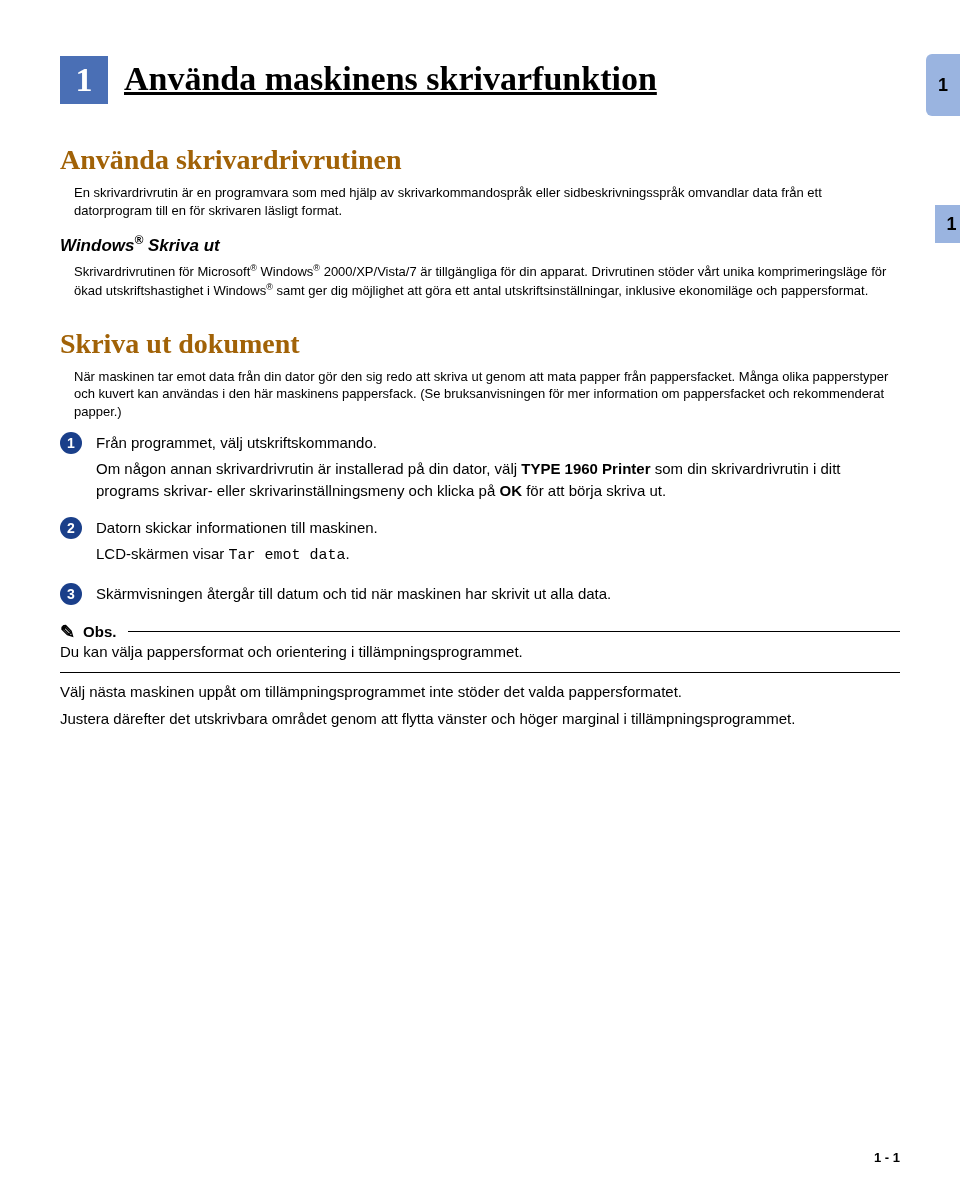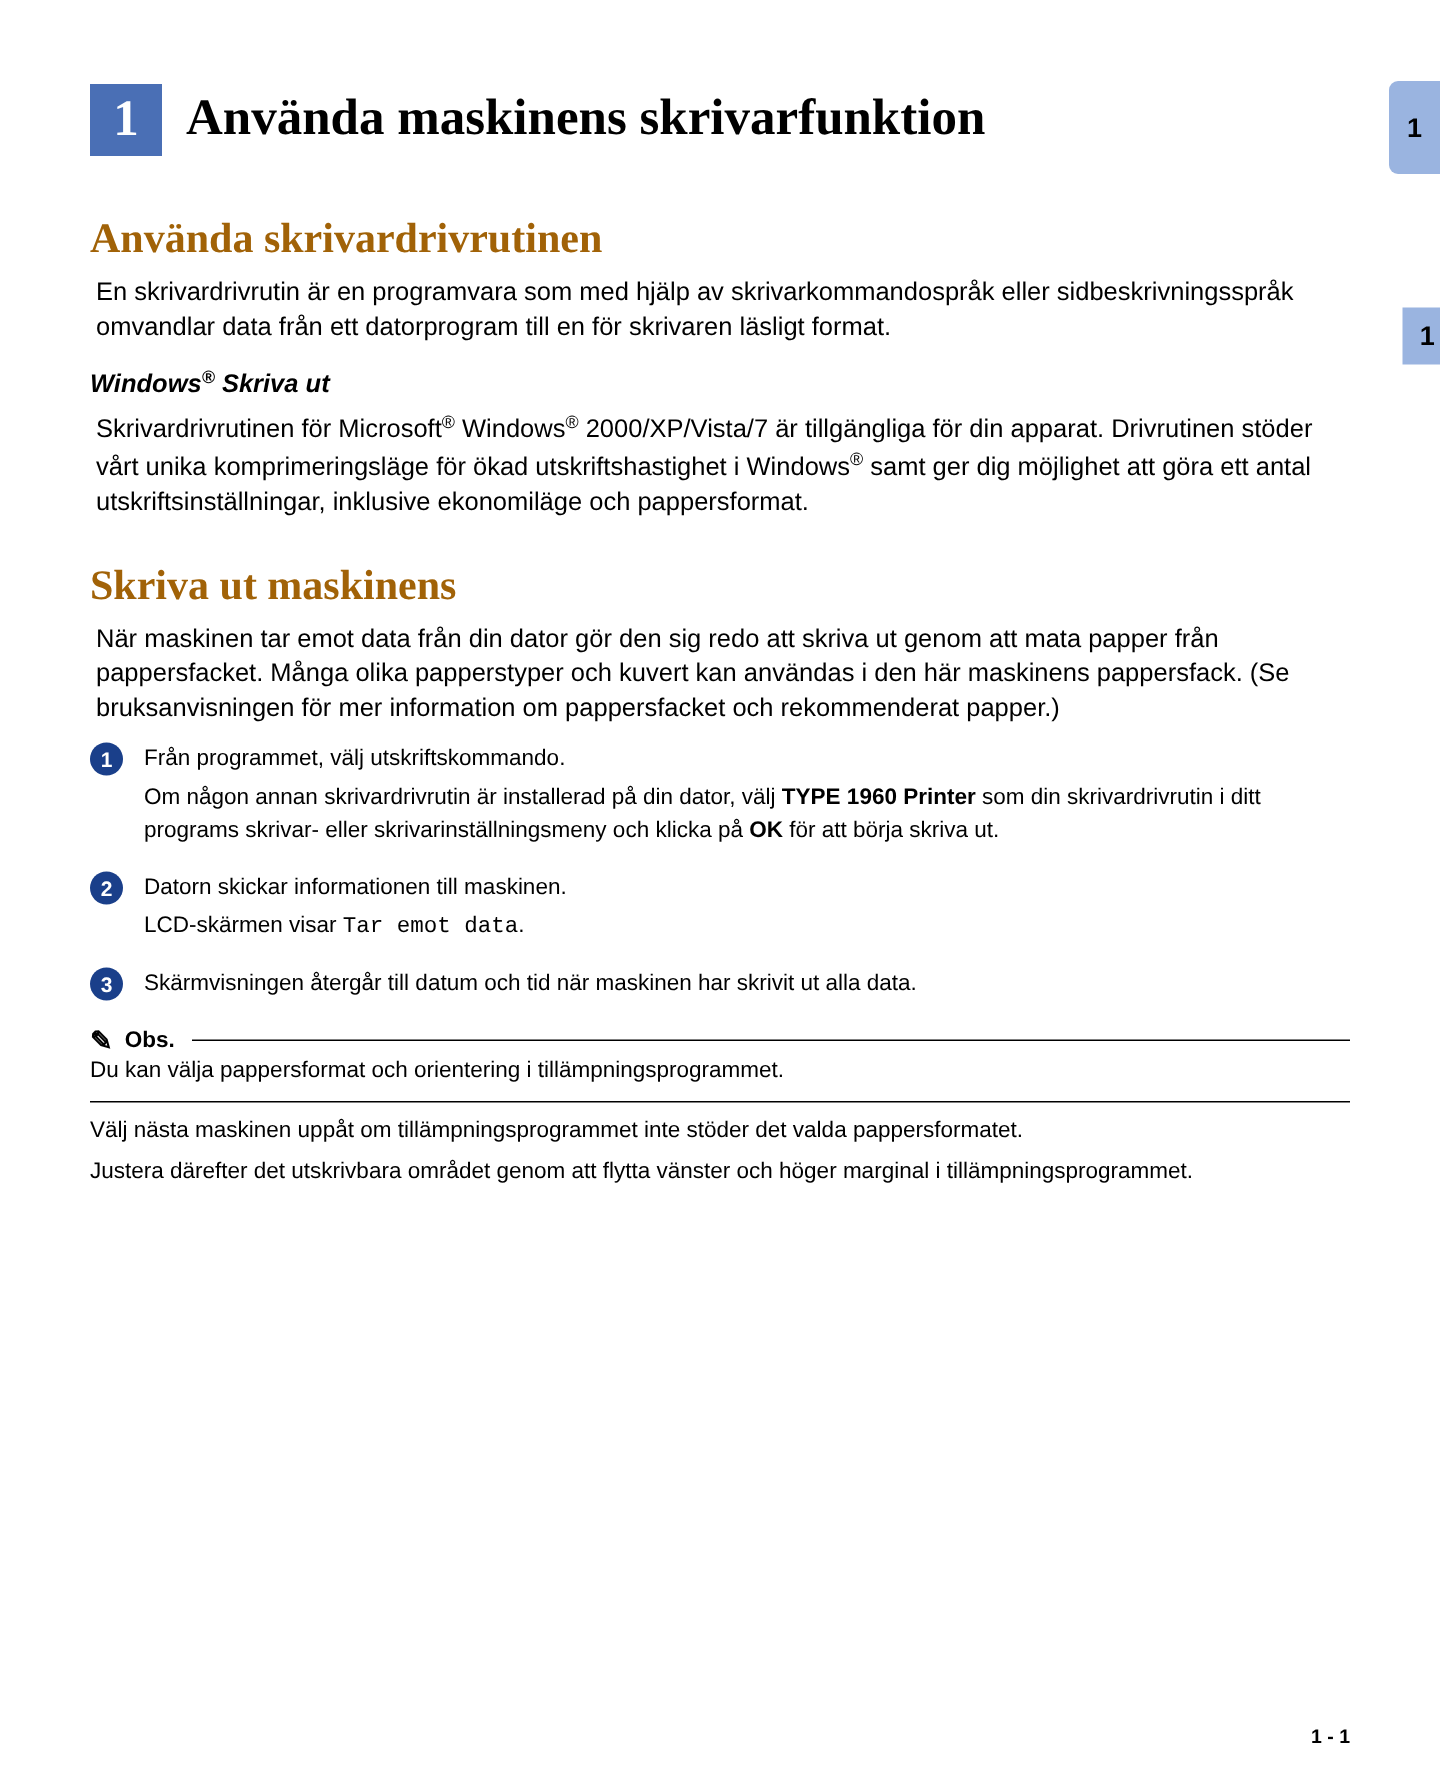--- a/index.html
+++ b/index.html
@@ -33,20 +33,21 @@
     justify-content: center;
     margin-right: 16px;
     font-family: "Times New Roman", Times, serif;
   }
   .chapter-title {
     font-family: "Times New Roman", Times, serif;
     font-size: 34px;
     font-weight: bold;
     color: #000;
     margin-top: 4px;
+    text-decoration: underline;
   }
   .side-tab {
     position: absolute;
     top: 54px;
     right: 0;
     background: #9ab4e0;
     color: #000;
     font-weight: bold;
     font-size: 18px;
     width: 34px;
@@ -72,23 +73,23 @@
     justify-content: center;
   }
   h2.section {
     font-family: "Times New Roman", Times, serif;
     font-size: 28px;
     font-weight: bold;
     color: #a16207;
     margin: 28px 0 8px 0;
   }
   p.body {
-    font-size: 17px;
+    font-size: 13px;
     line-height: 1.35;
-    margin: 6px 0 10px 4px;
+    margin: 6px 0 10px 14px;
   }
   .bold-line {
     font-size: 17px;
     font-weight: bold;
     margin: 14px 0 4px 0;
     font-style: italic;
   }
   ol.steps {
     list-style: none;
     padding: 0;
@@ -177,21 +178,21 @@
   <p class="body">En skrivardrivrutin är en programvara som med hjälp av skrivarkommandospråk eller sidbeskrivningsspråk omvandlar data från ett datorprogram till en för skrivaren läsligt format.</p>
 
   <p class="bold-line">
     <span>Windows</span><span class="sup">®</span><span> Skriva ut</span>
   </p>
 
   <p class="body">
     <span>Skrivardrivrutinen för Microsoft</span><span class="sup">®</span><span> Windows</span><span class="sup">®</span><span> 2000/XP/Vista/7 är tillgängliga för din apparat. Drivrutinen stöder vårt unika komprimeringsläge för ökad utskriftshastighet i Windows</span><span class="sup">®</span><span> samt ger dig möjlighet att göra ett antal utskriftsinställningar, inklusive ekonomiläge och pappersformat.</span>
   </p>
 
-  <h2 class="section">Skriva ut maskinens</h2>
+  <h2 class="section">Skriva ut dokument</h2>
 
   <p class="body">När maskinen tar emot data från din dator gör den sig redo att skriva ut genom att mata papper från pappersfacket. Många olika papperstyper och kuvert kan användas i den här maskinens pappersfack. (Se bruksanvisningen för mer information om pappersfacket och rekommenderat papper.)</p>
 
   <ol class="steps">
     <li>
       <span class="step-bullet">1</span>
       <div>Från programmet, välj utskriftskommando.</div>
       <div class="step-sub">
         <span>Om någon annan skrivardrivrutin är installerad på din dator, välj </span><b>TYPE 1960 Printer</b><span> som din skrivardrivrutin i ditt programs skrivar- eller skrivarinställningsmeny och klicka på </span><b>OK</b><span> för att börja skriva ut.</span>
       </div>

